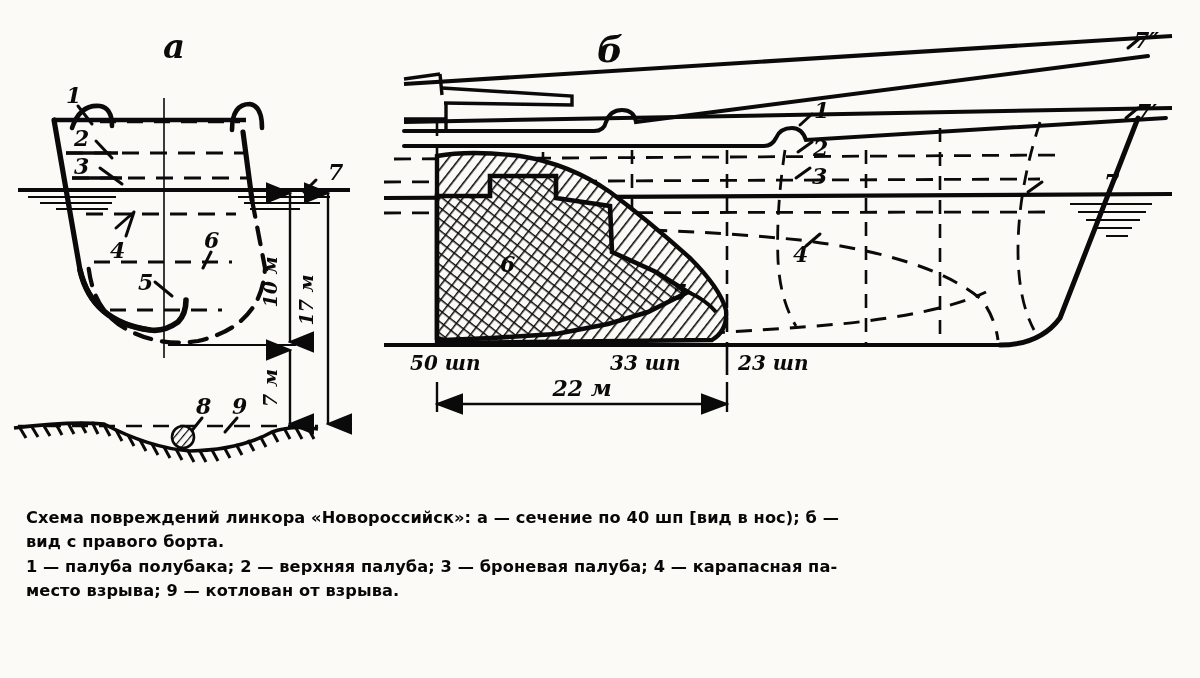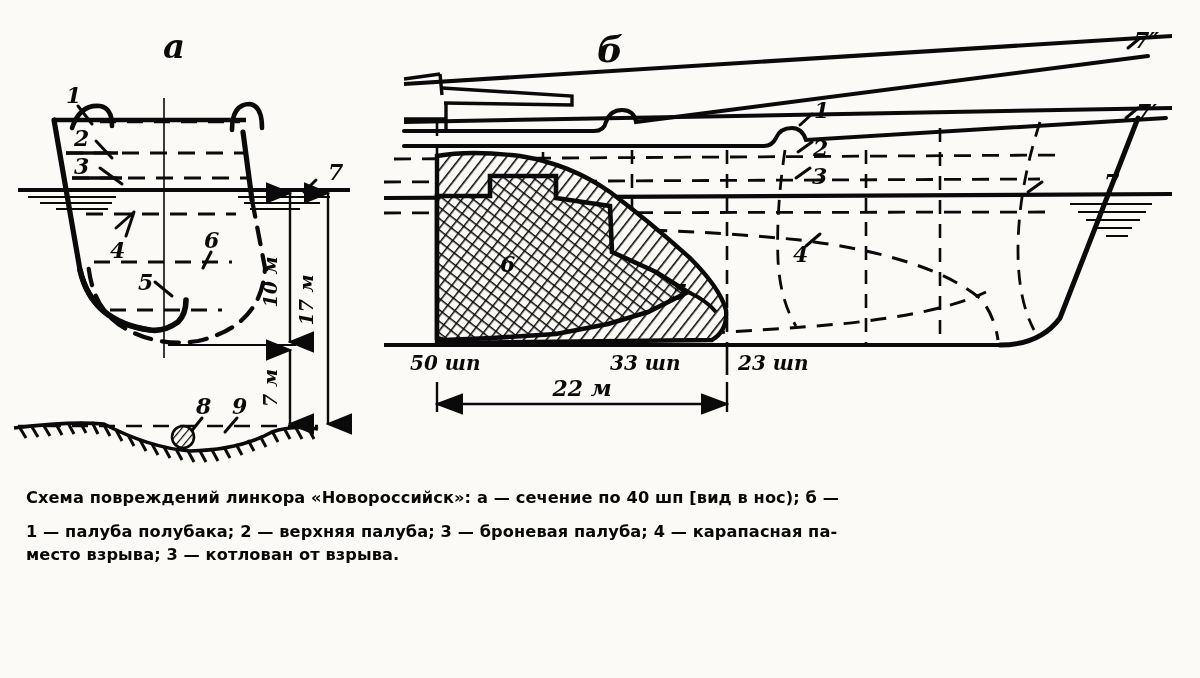--- a/index.html
+++ b/index.html
@@ -5,33 +5,33 @@
 <style>
   html,body{margin:0;padding:0;background:#ffffff;}
   body{
     width:1200px;height:678px;overflow:hidden;
     font-family:"Liberation Sans","DejaVu Sans",sans-serif;
     color:#000;position:relative;
   }
   #page{position:relative;width:1200px;height:678px;background:#fbfaf7;}
   #diagram{position:absolute;left:0;top:0;width:1200px;height:490px;}
   #caption{
-    position:absolute;left:0;top:472px;width:1200px;height:186px;
+    position:absolute;left:0;top:492px;width:1200px;height:186px;
     padding:14px 22px 0 26px;box-sizing:border-box;
   }
   .cap-line{
     font-family:"DejaVu Sans","Liberation Sans",sans-serif;
     font-weight:700;
     font-size:16.2px;
     letter-spacing:0.1px;
     line-height:23.5px;
     white-space:nowrap;
     color:#070707;
   }
-  .cap-block2{margin-top:10px;}
+  .cap-block2{margin-top:2px;}
   svg{display:block;}
   text{font-family:"DejaVu Serif","Liberation Serif",serif;}
 </style>
 </head>
 <body>
 
 <div id="page">
 
   <svg id="diagram" viewBox="0 0 1200 490">
     <defs>
@@ -272,17 +272,18 @@
         <line x1="437" y1="382" x2="437" y2="412" stroke="#0a0a0a" stroke-width="2.4"></line>
         <line x1="727" y1="382" x2="727" y2="412" stroke="#0a0a0a" stroke-width="2.4"></line>
         <line x1="437" y1="404" x2="727" y2="404" stroke="#0a0a0a" stroke-width="2.4" marker-start="url(#arrL)" marker-end="url(#arrR)"></line>
         <text x="582" y="396" font-size="22" font-style="italic" font-weight="700" fill="#0a0a0a" text-anchor="middle">22 м</text>
       </g>
     </g>
   </svg>
 
   <div id="caption">
     <div class="cap-line">Схема повреждений линкора «Новороссийск»: а — сечение по 40 шп [вид в нос); б —</div>
+    <div class="cap-line">вид с правого борта.</div>
     <div class="cap-line cap-block2">1 — палуба полубака; 2 — верхняя палуба; 3 — броневая палуба; 4 — карапасная па-</div>
-    <div class="cap-line">место взрыва; 3 — котлован от взрыва.</div>
+    <div class="cap-line">место взрыва; 9 — котлован от взрыва.</div>
   </div>
 
 </div>
 
 </body></html>

